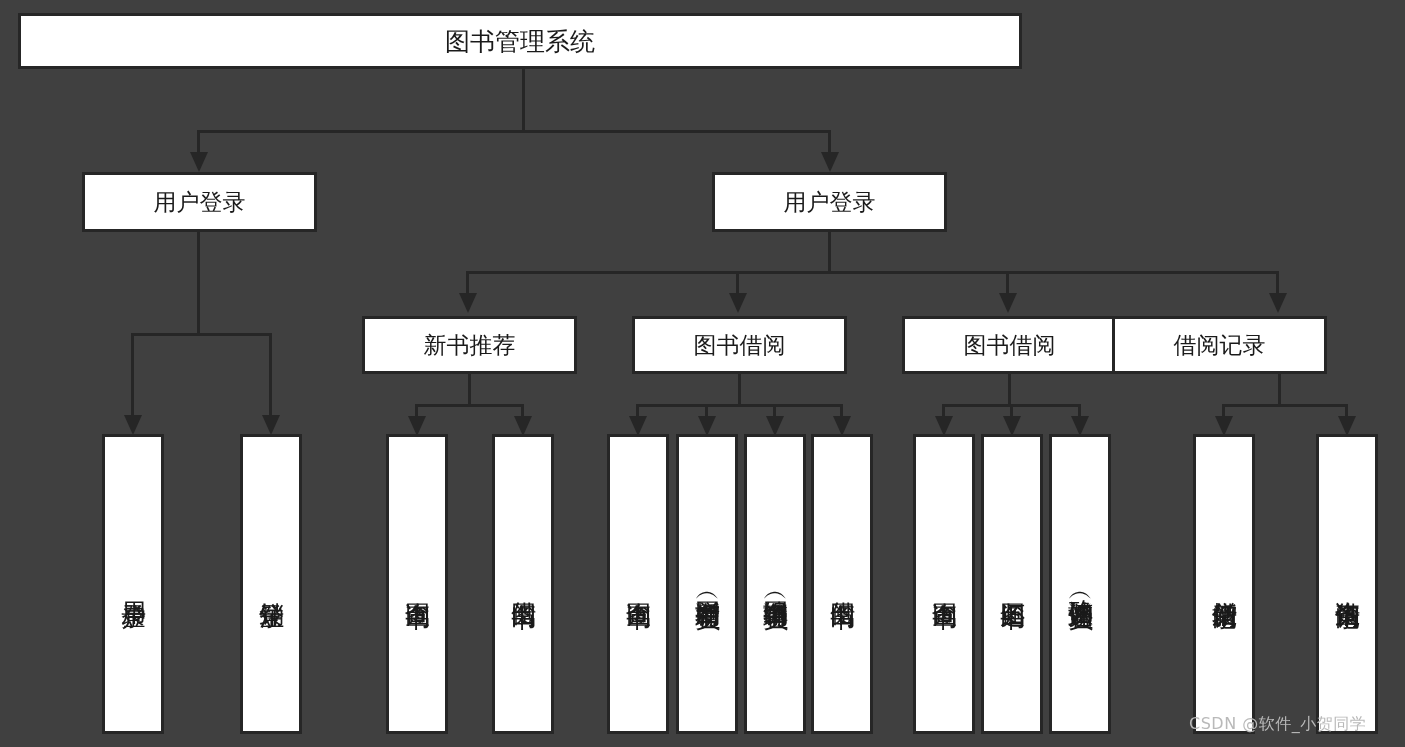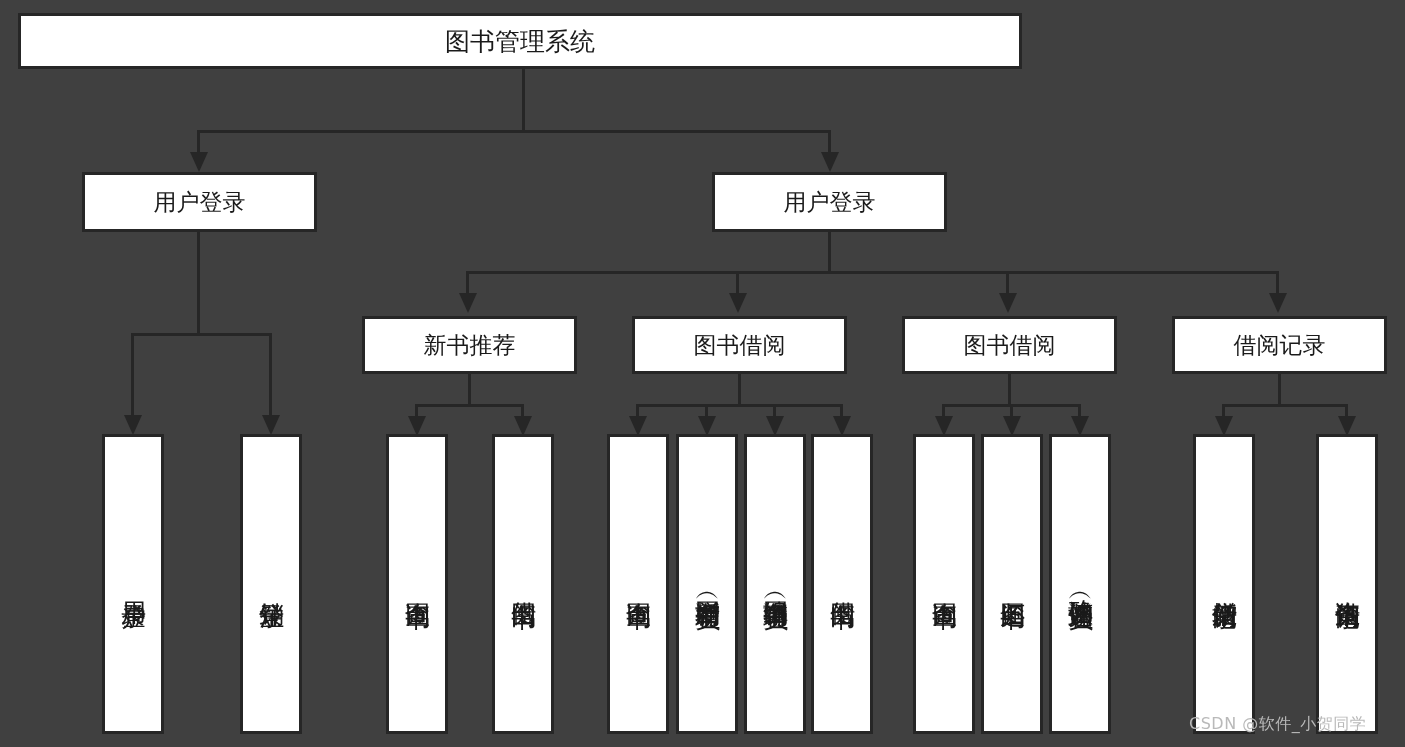--- a/index.html
+++ b/index.html
@@ -130,21 +130,21 @@
 
   <div class="node level2" style="left:362px; top:316px; width:215px; height:58px;">
     <span>新书推荐</span>
   </div>
   <div class="node level2" style="left:632px; top:316px; width:215px; height:58px;">
     <span>图书借阅</span>
   </div>
   <div class="node level2" style="left:902px; top:316px; width:215px; height:58px;">
     <span>图书借阅</span>
   </div>
-  <div class="node level2" style="left:1172px; top:316px; width:215px; height:58px;">
+  <div class="node level2" style="left:1112px; top:316px; width:215px; height:58px;">
     <span>借阅记录</span>
   </div>
 
   <div class="vline" style="left:468px; top:374px; height:33px;"></div>
   <div class="hline" style="left:415px; top:404px; width:106px;"></div>
   <div class="vline" style="left:415px; top:404px; height:14px;"></div>
   <div class="arrow" style="left:408px; top:416px;"></div>
   <div class="vline" style="left:521px; top:404px; height:14px;"></div>
   <div class="arrow" style="left:514px; top:416px;"></div>
 

